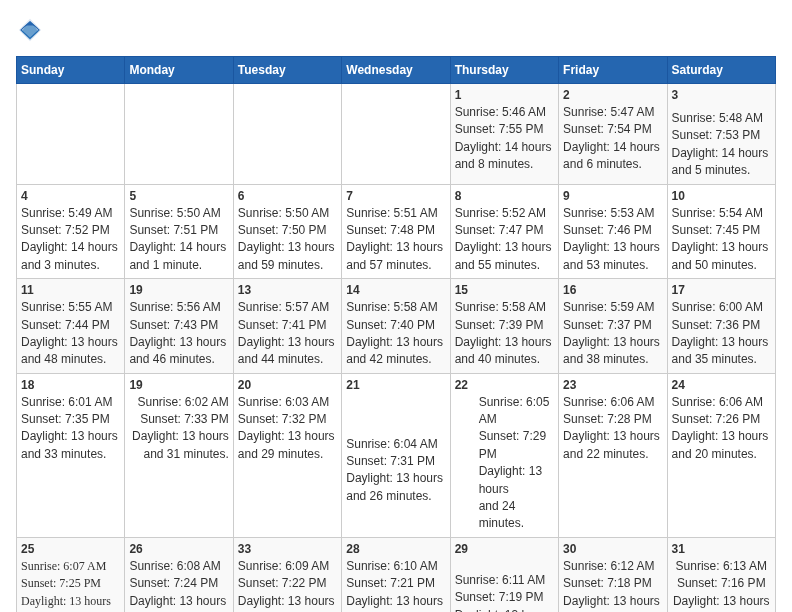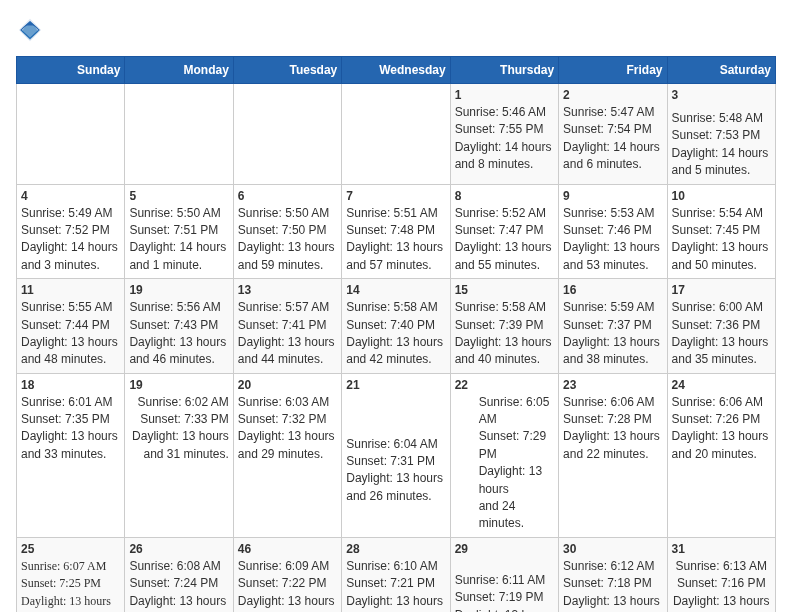--- a/index.html
+++ b/index.html
@@ -49,21 +49,21 @@
     }
     table {
       width: 100%;
       border-collapse: collapse;
       font-size: 11px;
     }
     thead tr th {
       background-color: #2566b0;
       color: #fff;
       padding: 6px 4px;
-      text-align: right;
+      text-align: left;
       font-size: 12px;
       font-weight: bold;
       border: 1px solid #1a56a0;
     }
     tbody tr td {
       border: 1px solid #ccc;
       vertical-align: top;
       padding: 4px;
       width: calc(100% / 7);
       min-height: 80px;
@@ -311,21 +311,21 @@
 and 17 minutes.</div>
         </td>
         <td>
           <span class="day-number">26</span>
           <div class="day-info" style="white-space: pre-line;">Sunrise: 6:08 AM
 Sunset: 7:24 PM
 Daylight: 13 hours
 and 15 minutes.</div>
         </td>
         <td>
-          <span class="day-number">46</span>
+          <span class="day-number">33</span>
           <div class="day-info" style="white-space: pre-line;">Sunrise: 6:09 AM
 Sunset: 7:22 PM
 Daylight: 13 hours
 and 13 minutes.</div>
         </td>
         <td>
           <span class="day-number">28</span>
           <div class="day-info" style="white-space: pre-line;">Sunrise: 6:10 AM
 Sunset: 7:21 PM
 Daylight: 13 hours

